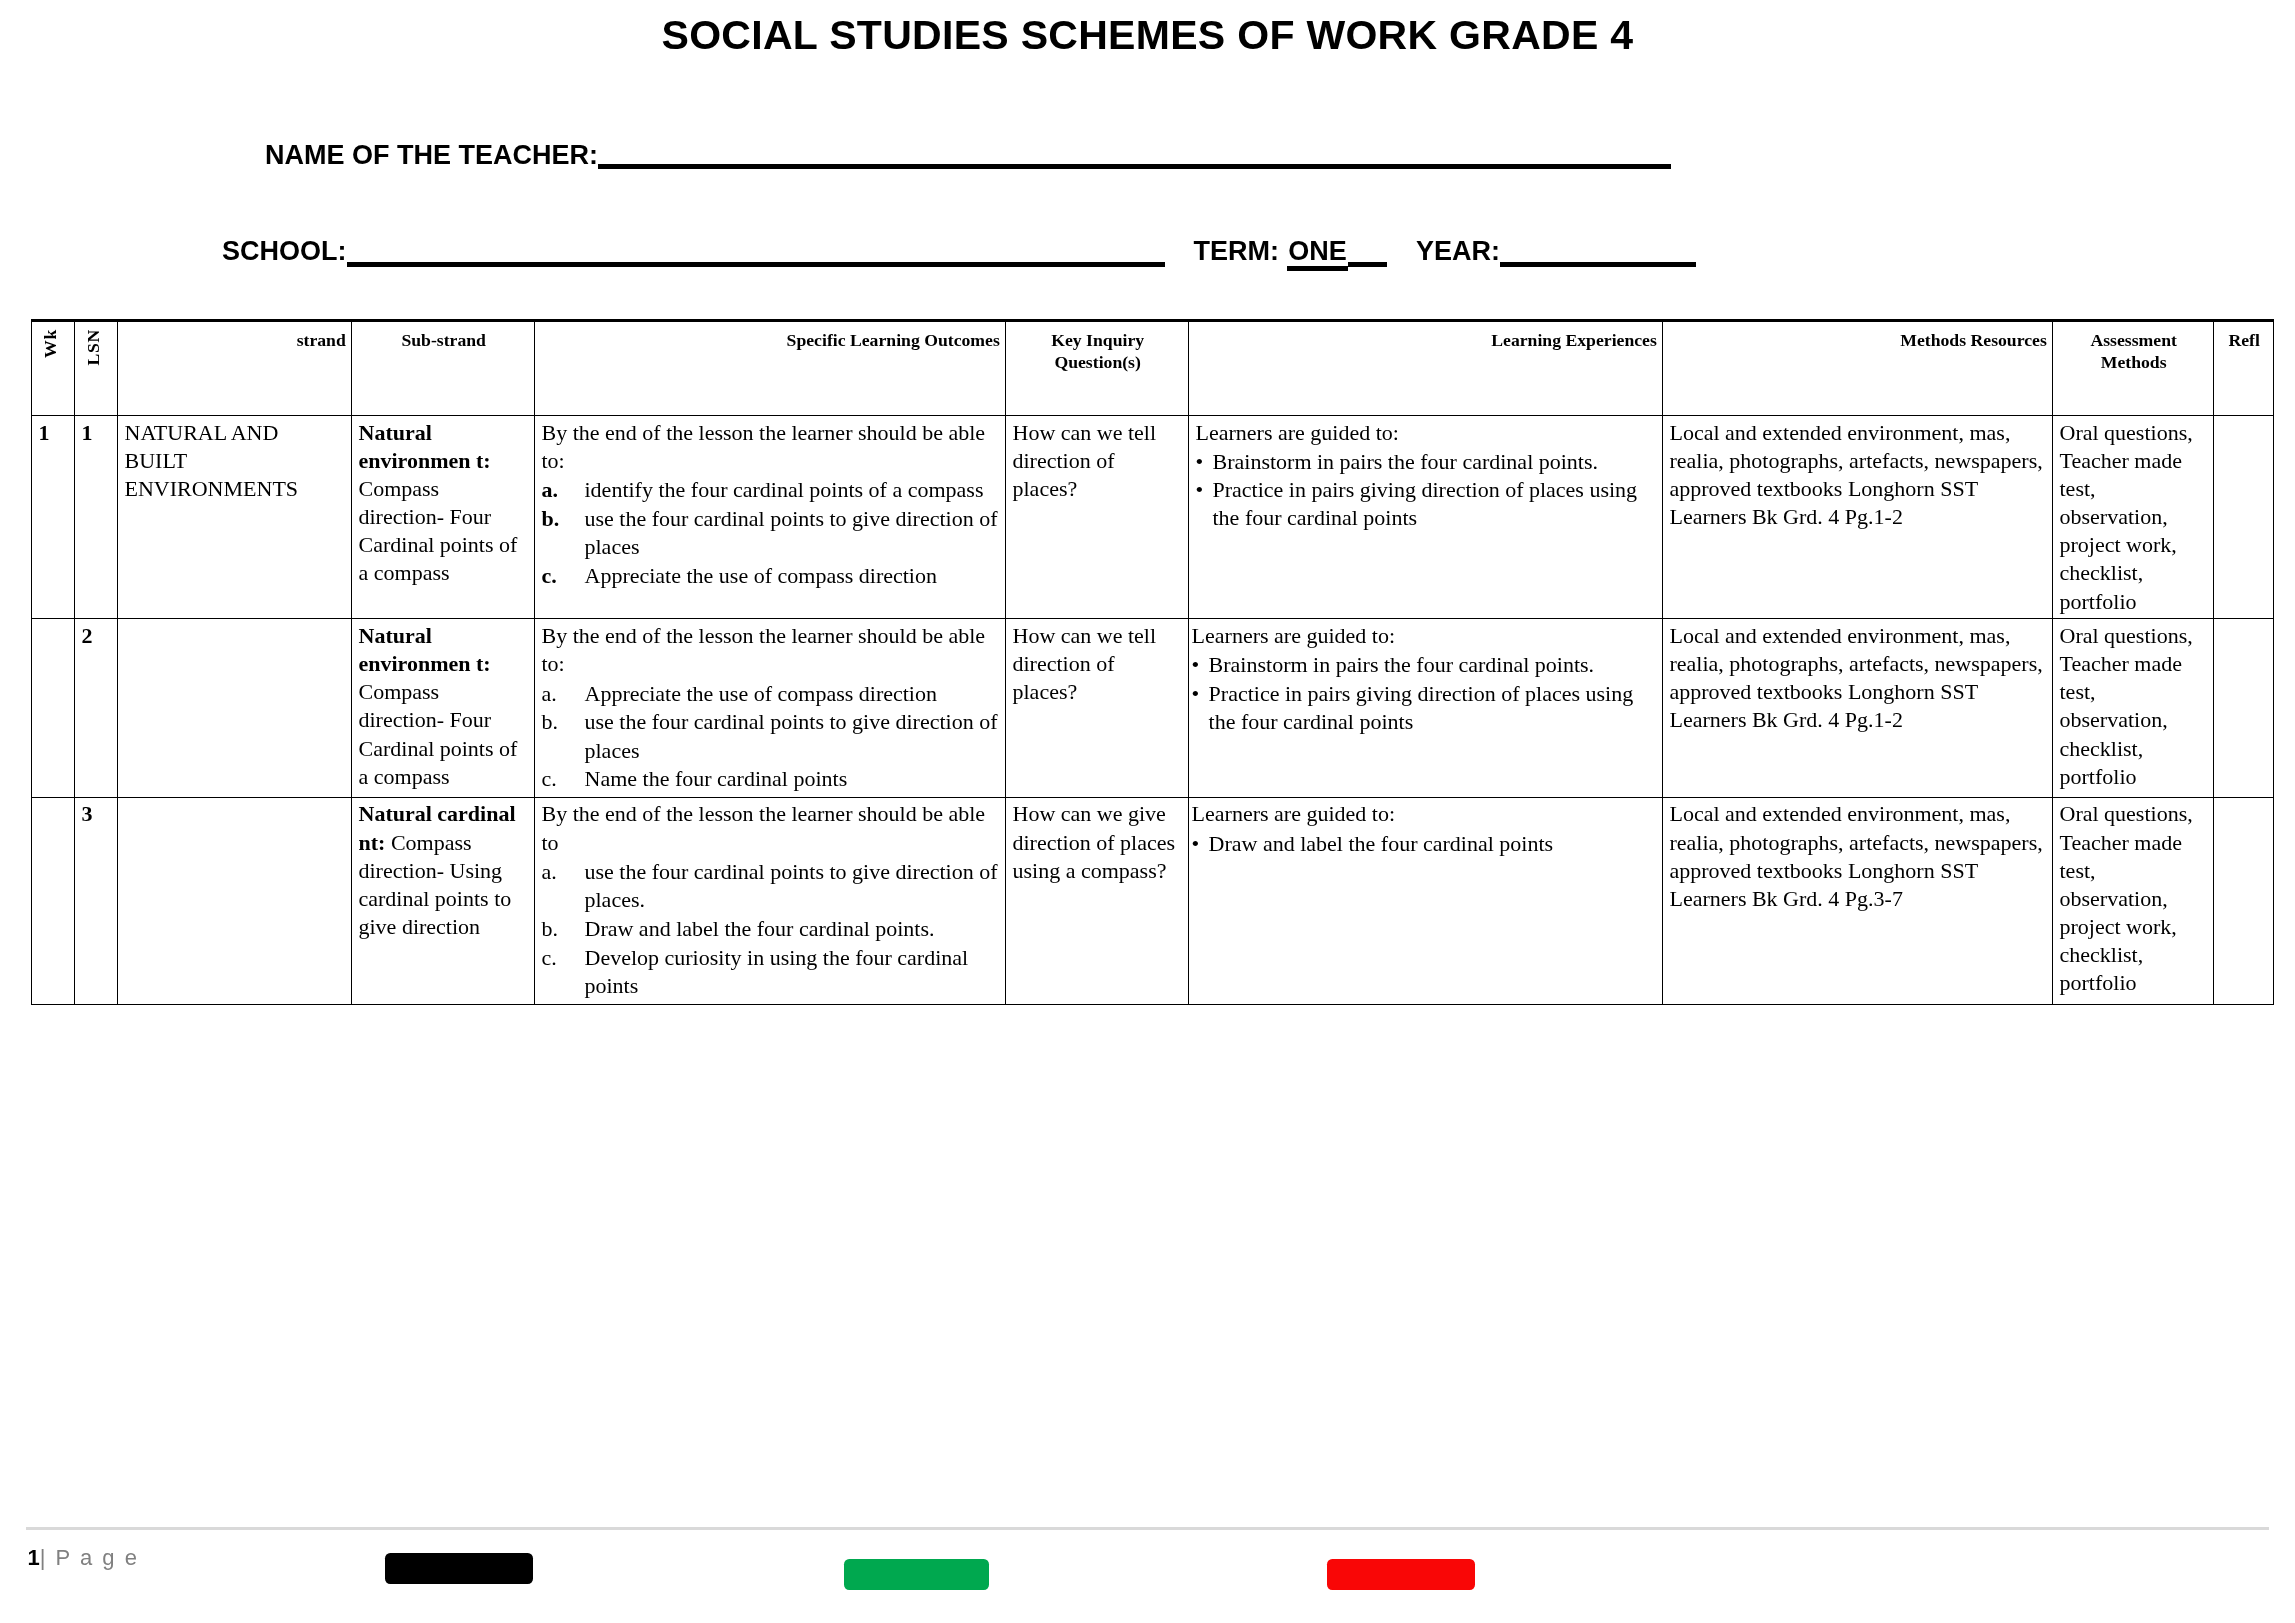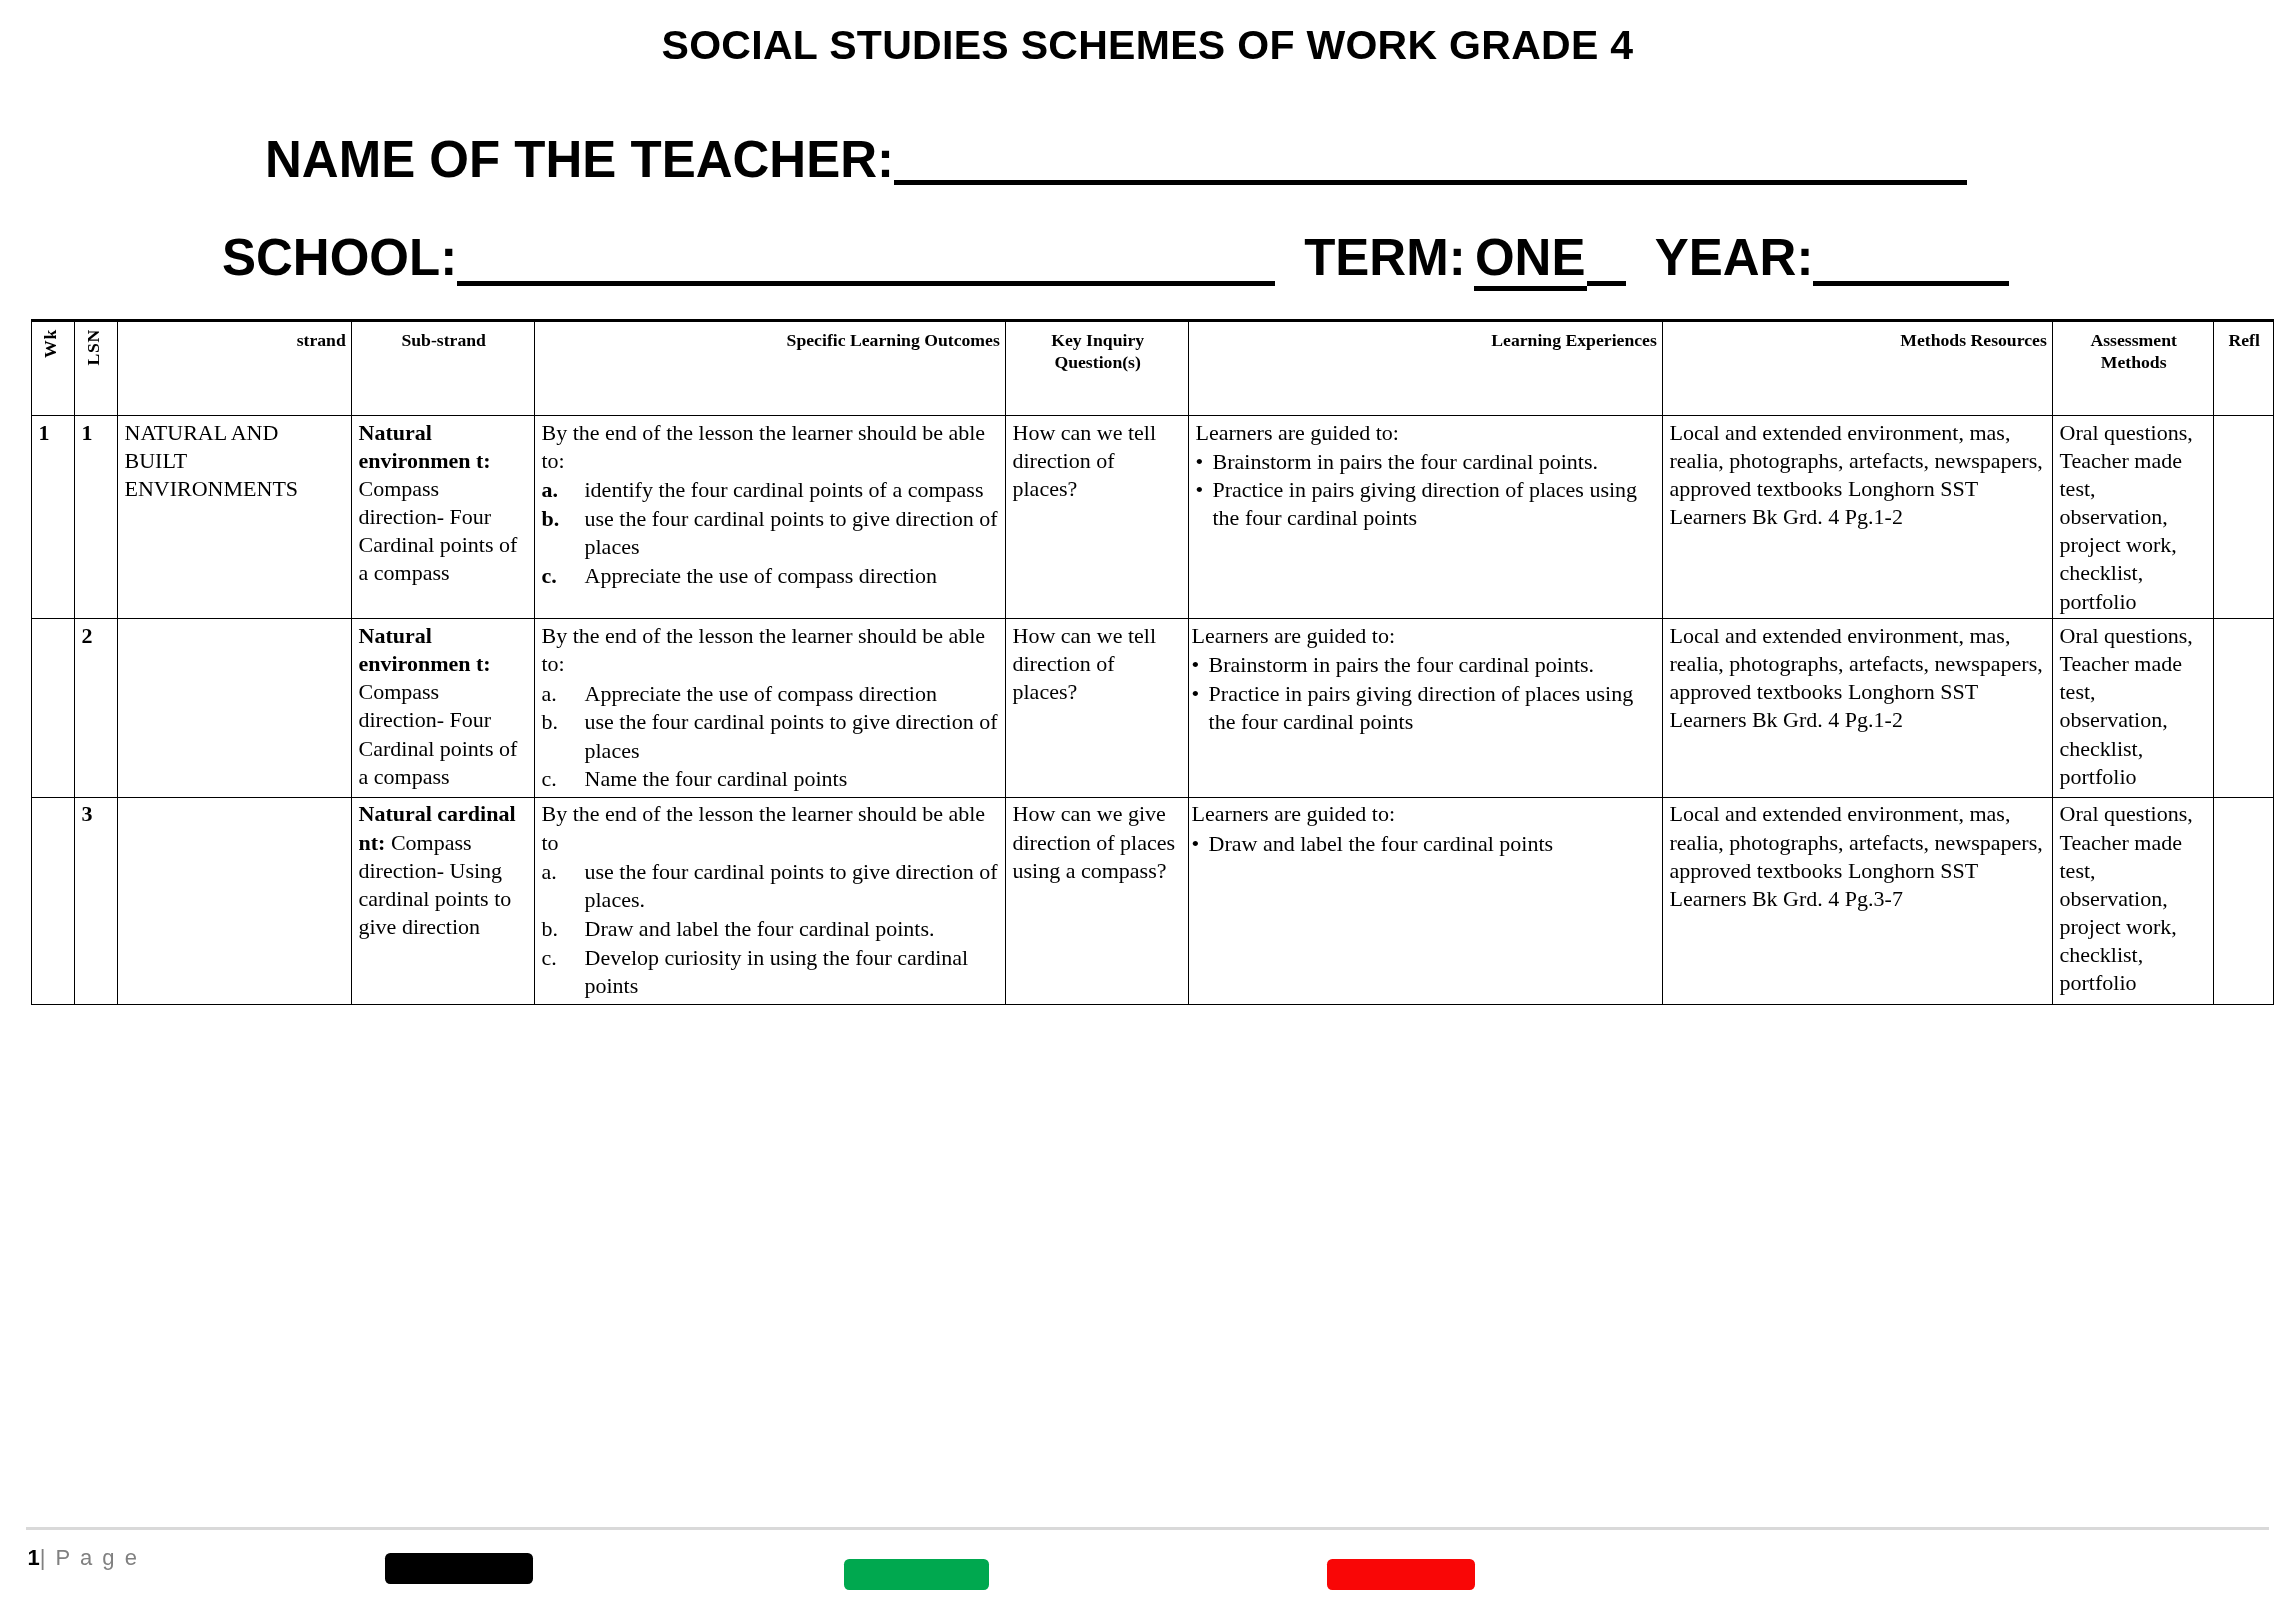--- a/index.html
+++ b/index.html
@@ -14,27 +14,27 @@
   .page{position:relative;width:2295px;height:1623px;}
 
   
   .doc-title{
     font-family:"Liberation Sans", sans-serif;
     font-weight:bold;
     font-size:41px;
     letter-spacing:0.3px;
     text-align:center;
     margin:0;
-    padding-top:25px;
+    padding-top:15px;
     line-height:1.0;
   }
   .hdr-line{
     font-family:"Liberation Sans", sans-serif;
     font-weight:bold;
-    font-size:51px;
+    font-size:27px;
     line-height:1.0;
     white-space:nowrap;
   }
   .hdr-name{position:absolute;left:265px;top:134px;}
   .hdr-school{position:absolute;left:222px;top:232px;}
   .blank{
     display:inline-block;
     border-bottom:5.9px solid #000;
     vertical-align:bottom;
     height:30px;

